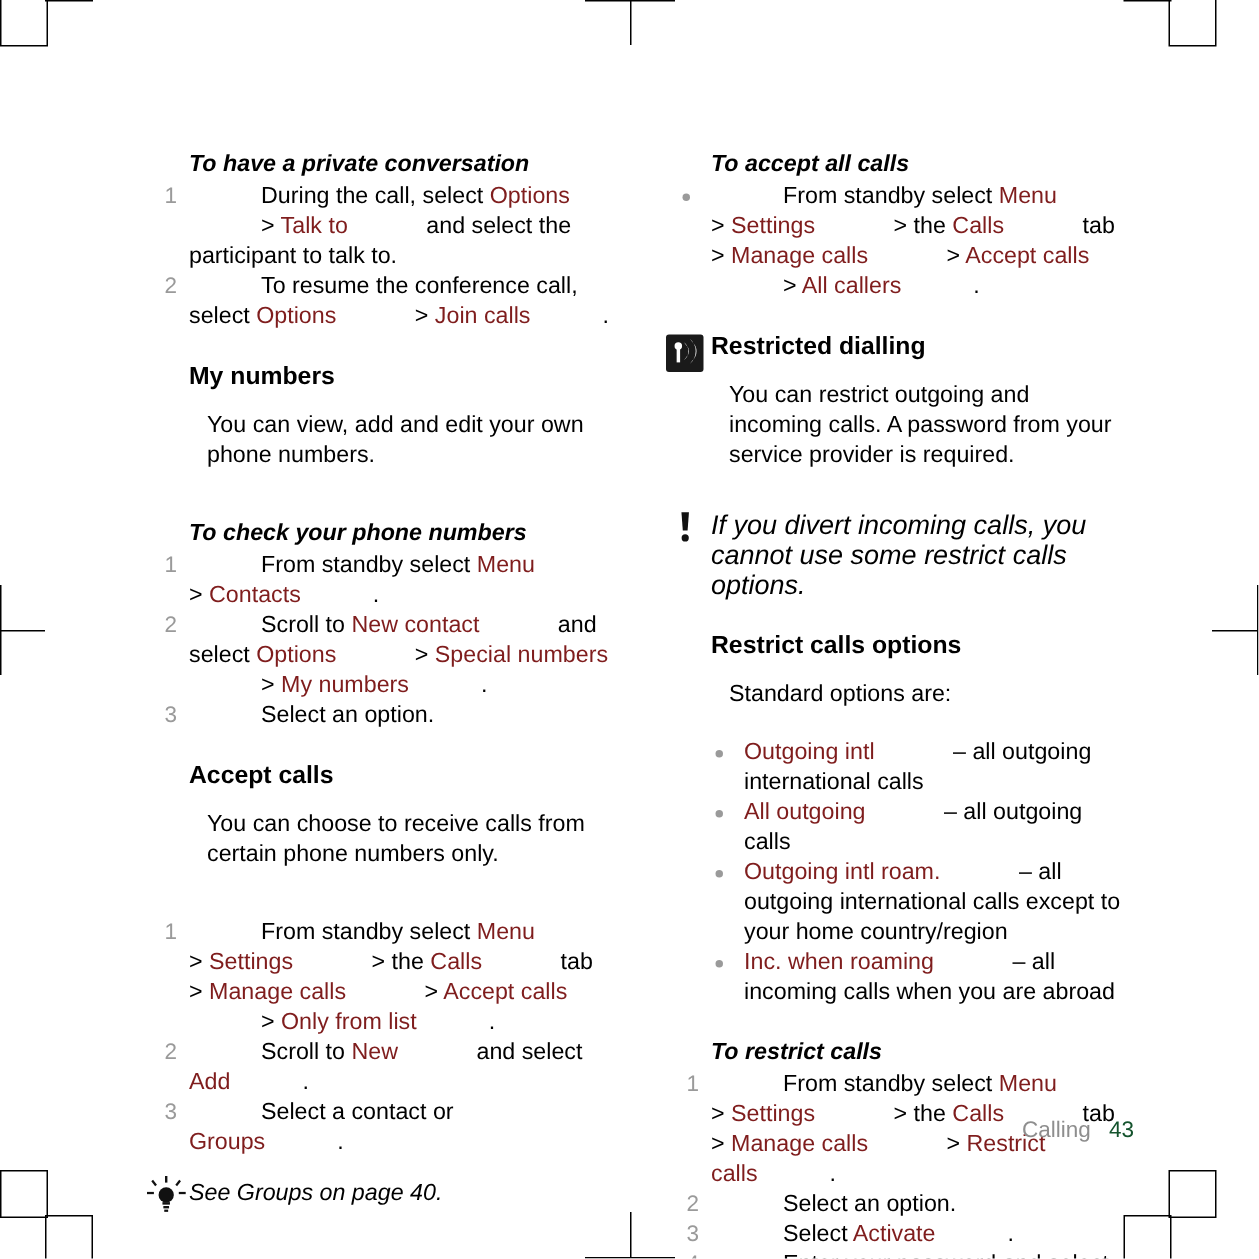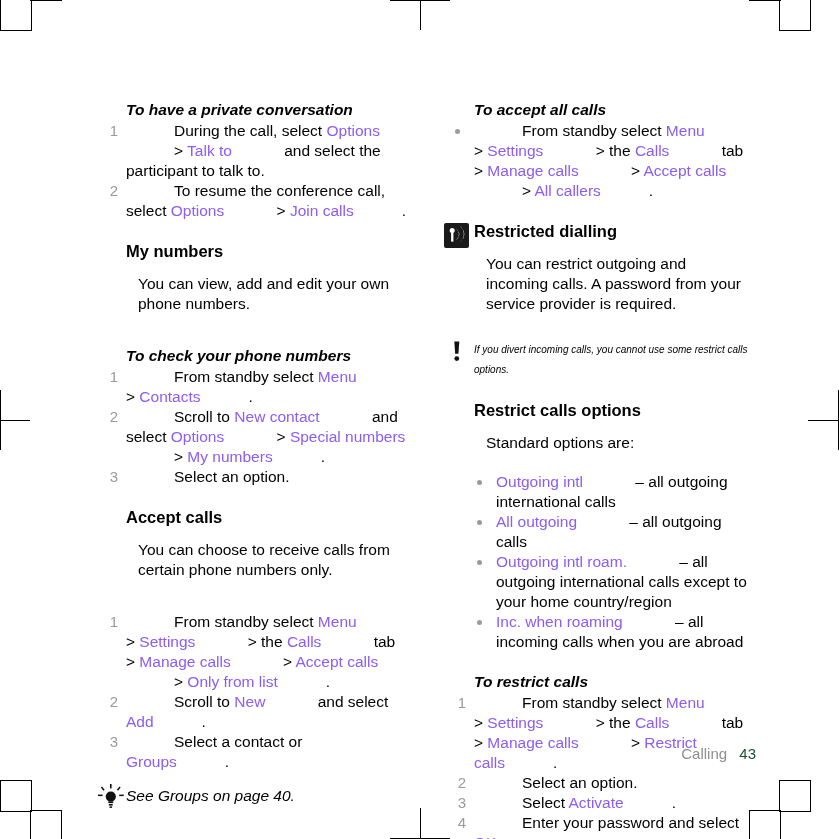--- a/index.html
+++ b/index.html
@@ -131,21 +131,21 @@
     position: absolute;
     left: 11px;
     top: 8px;
     width: 5px;
     height: 5px;
     border-radius: 50%;
     background: #9a9a9a;
   }
 
   
-  .ui { color: #8b5cf6; }
+  .ui { color: #7f1d1d; }
   .sep { color: #000; margin-left: 48px; }
 
   
   .tip {
     position: relative;
     padding-left: 30px;
     font-size: 15.5px;
     font-style: italic;
     line-height: 20px;
   }
@@ -154,21 +154,21 @@
     left: 2px;
     top: -2px;
     width: 26px;
     height: 24px;
   }
 
   
   .note {
     position: relative;
     padding-left: 30px;
-    font-size: 10px;
+    font-size: 18px;
     font-style: italic;
     line-height: 20px;
   }
   .note .excl {
     position: absolute;
     left: 6px;
     top: 1px;
     width: 14px;
     height: 22px;
   }

